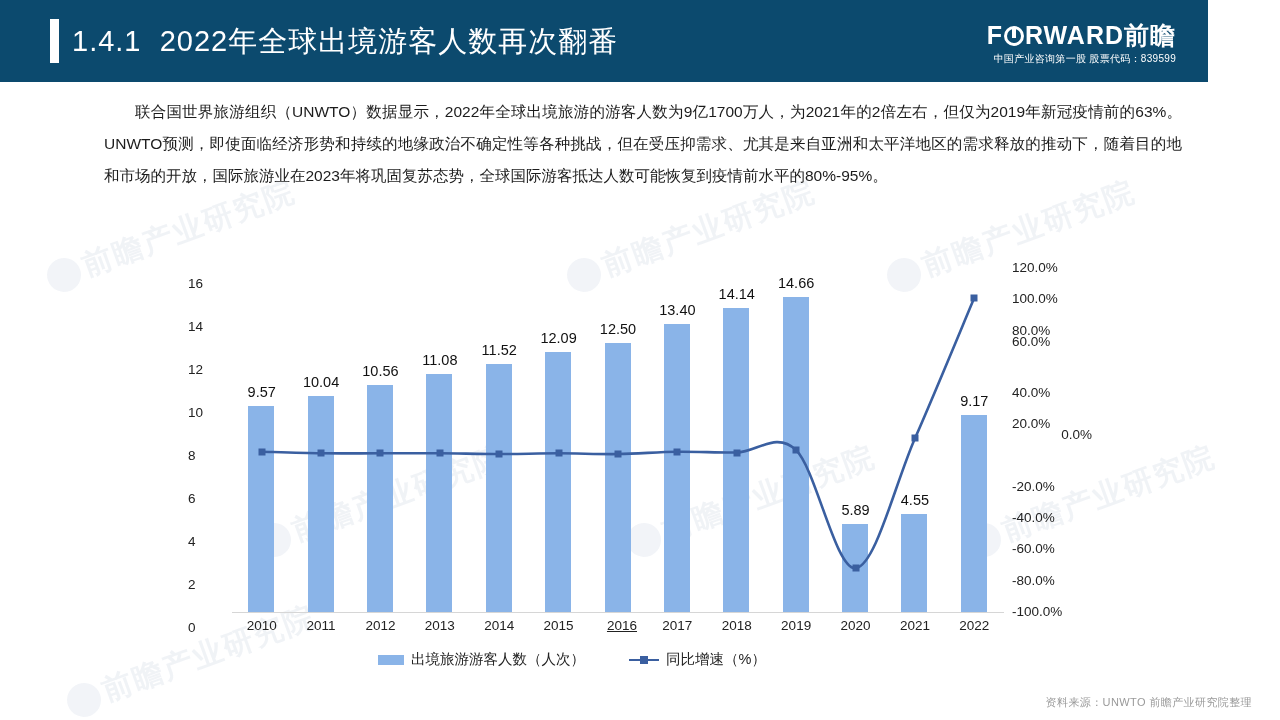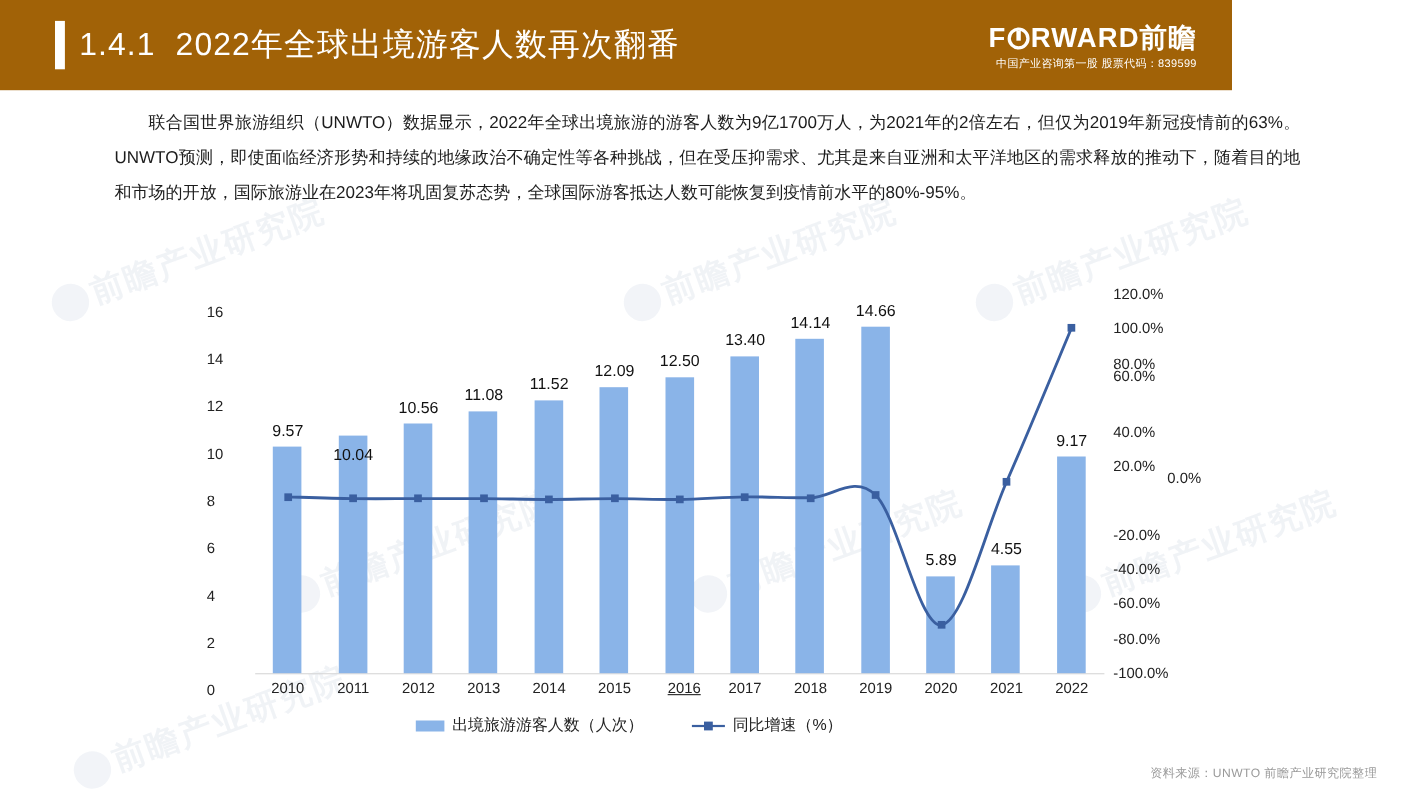--- a/index.html
+++ b/index.html
@@ -35,22 +35,22 @@
     width: 34px; height: 34px;
     border-radius: 50%;
     background: #eef1f6;
     vertical-align: -8px;
     margin-right: 4px;
   }
 
   
   .header {
     position: absolute; left: 0; top: 0;
-    width: 1120px; height: 82px;
-    background: #a16207;
+    width: 1208px; height: 82px;
+    background: #0c4a6e;
   }
   .header-accent {
     position: absolute; left: 50px; top: 19px;
     width: 9px; height: 44px;
     background: #ffffff;
   }
   .header-title {
     position: absolute; left: 72px; top: 20px;
     color: #ffffff;
     font-size: 29px;
@@ -316,21 +316,21 @@
       <div class="marker" style="left: 618px; top: 454.073px; background: rgb(58, 95, 160);"></div>
       <div class="marker" style="left: 677.385px; top: 451.727px; background: rgb(58, 95, 160);"></div>
       <div class="marker" style="left: 736.769px; top: 452.509px; background: rgb(58, 95, 160);"></div>
       <div class="marker" style="left: 796.154px; top: 450.164px; background: rgb(58, 95, 160);"></div>
       <div class="marker" style="left: 855.538px; top: 568.218px; background: rgb(58, 95, 160);"></div>
       <div class="marker" style="left: 914.923px; top: 438.436px; background: rgb(58, 95, 160);"></div>
       <div class="marker" style="left: 974.308px; top: 297.709px; background: rgb(58, 95, 160);"></div>
     </div>
   <div id="barlabels">
       <div class="barlabel" style="left: 229.692px; top: 384.245px;">9.57</div>
-      <div class="barlabel" style="left: 289.077px; top: 374.14px; margin-top: 32px;">10.04</div>
+      <div class="barlabel" style="left: 289.077px; top: 374.14px;">10.04</div>
       <div class="barlabel" style="left: 348.462px; top: 362.96px;">10.56</div>
       <div class="barlabel" style="left: 407.846px; top: 351.78px;">11.08</div>
       <div class="barlabel" style="left: 467.231px; top: 342.32px;">11.52</div>
       <div class="barlabel" style="left: 526.615px; top: 330.065px;">12.09</div>
       <div class="barlabel" style="left: 586px; top: 321.25px;">12.50</div>
       <div class="barlabel" style="left: 645.385px; top: 301.9px;">13.40</div>
       <div class="barlabel" style="left: 704.769px; top: 285.99px;">14.14</div>
       <div class="barlabel" style="left: 764.154px; top: 274.81px;">14.66</div>
       <div class="barlabel" style="left: 823.538px; top: 502.065px;">5.89</div>
       <div class="barlabel" style="left: 882.923px; top: 492.175px;">4.55</div>

